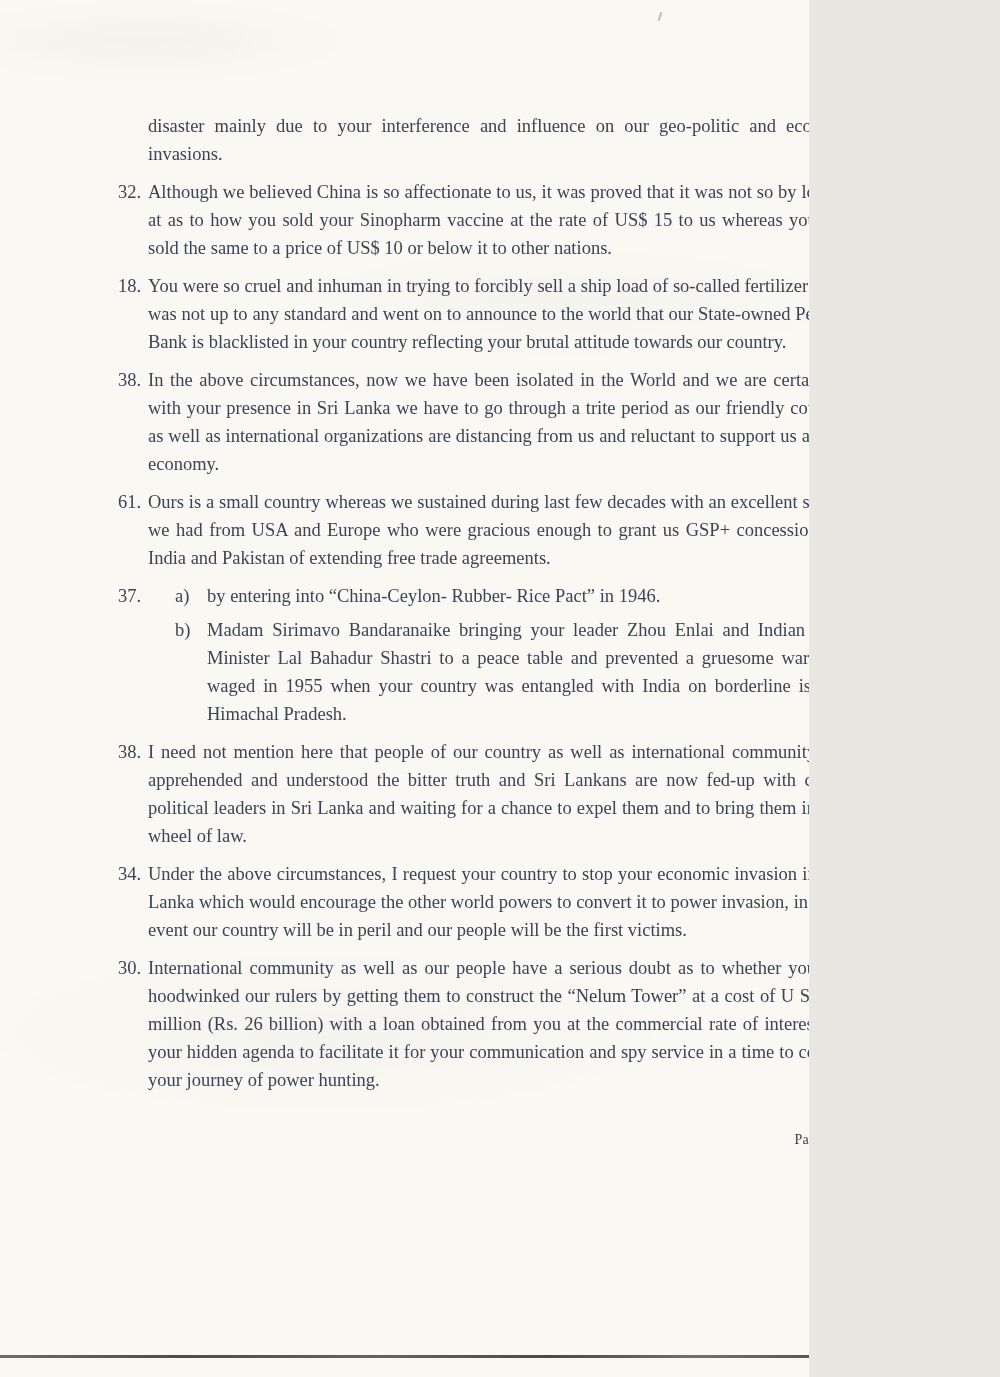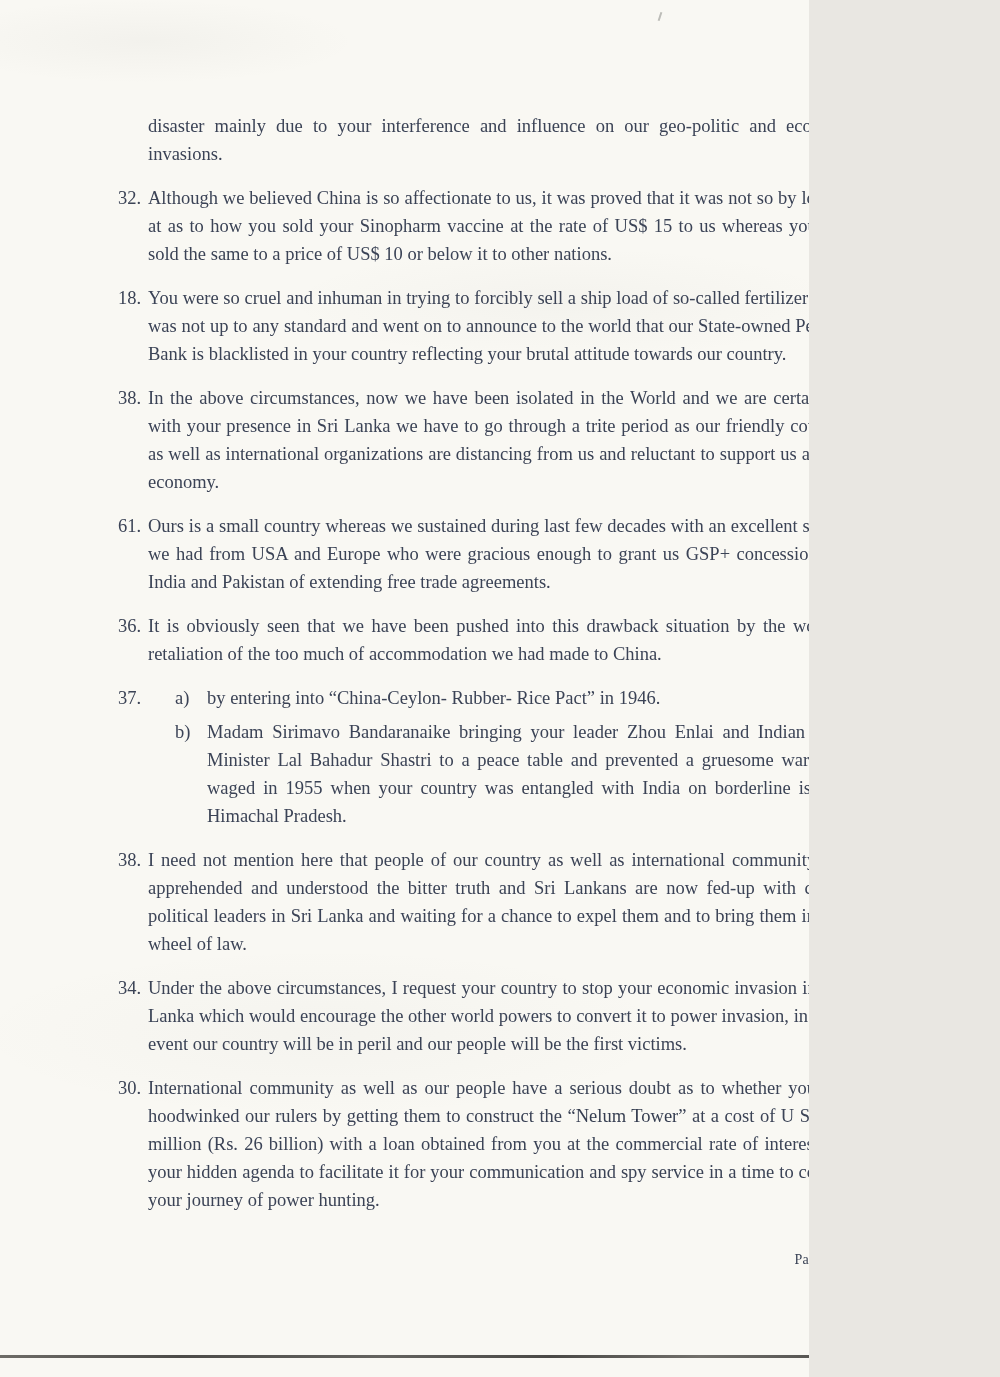--- a/index.html
+++ b/index.html
@@ -28,21 +28,21 @@
     top: 112px;
     width: 740px;
   }
   .cont-para {
     margin-left: 30px;
     text-align: justify;
   }
   .item {
     position: relative;
     padding-left: 30px;
-    margin-top: 16px;
+    margin-top: 10px;
   }
   .item .num {
     position: absolute;
     left: 0;
     top: 0;
   }
   .itext { text-align: justify; }
   .sub {
     position: relative;
     padding-left: 59px;
@@ -106,24 +106,20 @@
     <div class="item">
       <span class="num">38.</span>
       <p class="itext">In the above circumstances, now we have been isolated in the World and we are certain that with your presence in Sri Lanka we have to go through a trite period as our friendly countries as well as international organizations are distancing from us and reluctant to support us and our economy.</p>
     </div>
 
     <div class="item">
       <span class="num">61.</span>
       <p class="itext">Ours is a small country whereas we sustained during last few decades with an excellent support we had from USA and Europe who were gracious enough to grant us GSP+ concessions and India and Pakistan of extending free trade agreements.</p>
     </div>
 
-    <div class="item">
-      <span class="num">36.</span>
-      <p class="itext">It is obviously seen that we have been pushed into this drawback situation by the world in retaliation of the too much of accommodation we had made to China.</p>
-    </div>
 
     <div class="item">
       <span class="num">37.</span>
       <div class="sub">
         <span class="slabel">a)</span>
         <p>by entering into “China-Ceylon- Rubber- Rice Pact” in 1946.</p>
       </div>
       <div class="sub">
         <span class="slabel">b)</span>
         <p>Madam Sirimavo Bandaranaike bringing your leader Zhou Enlai and Indian Prime Minister Lal Bahadur Shastri to a peace table and prevented a gruesome war being waged in 1955 when your country was entangled with India on borderline issue in Himachal Pradesh.</p>

